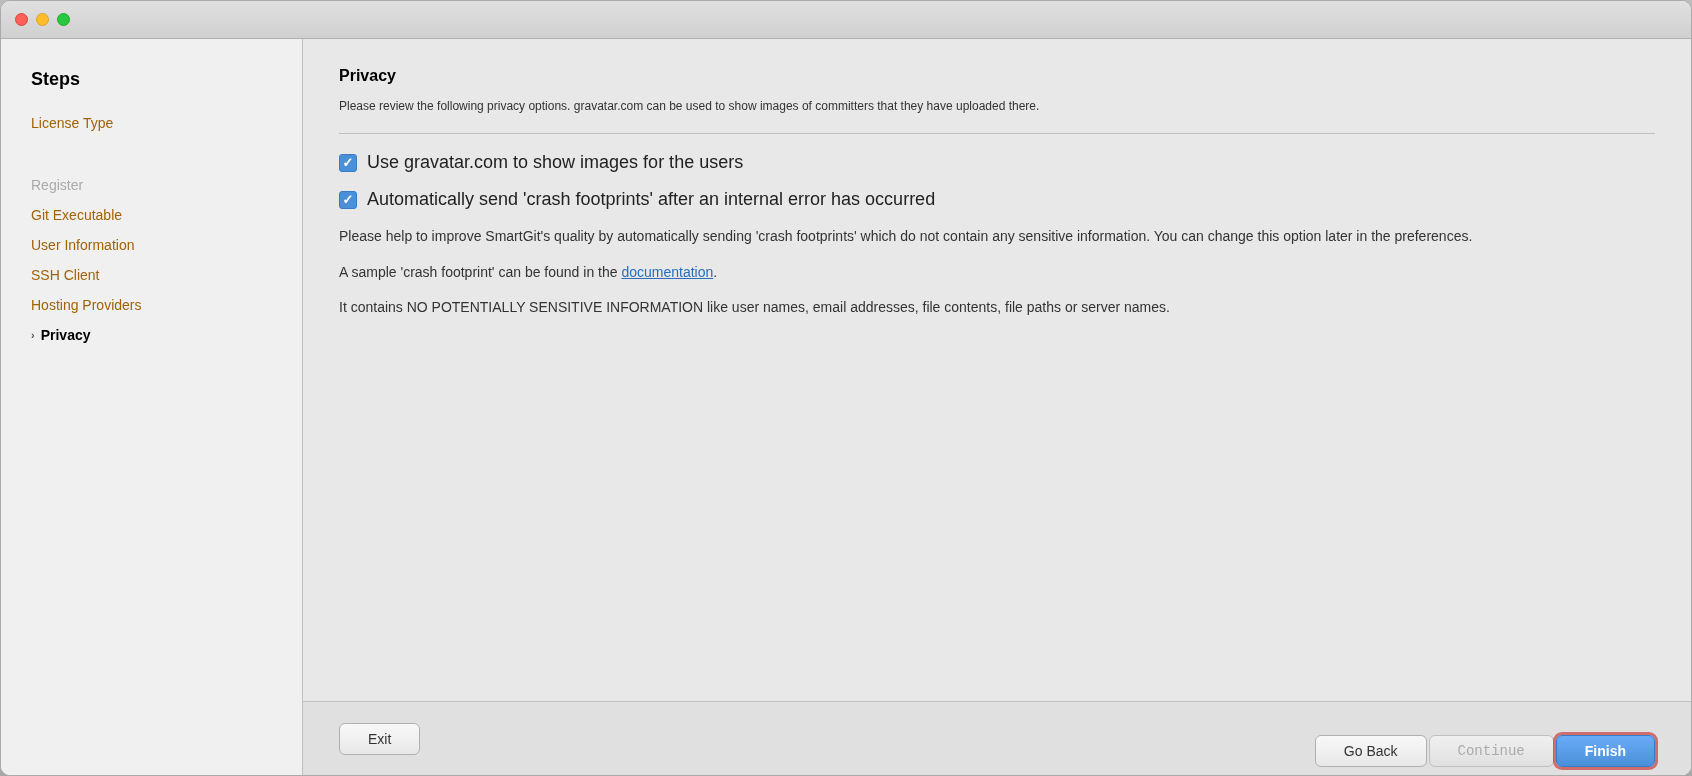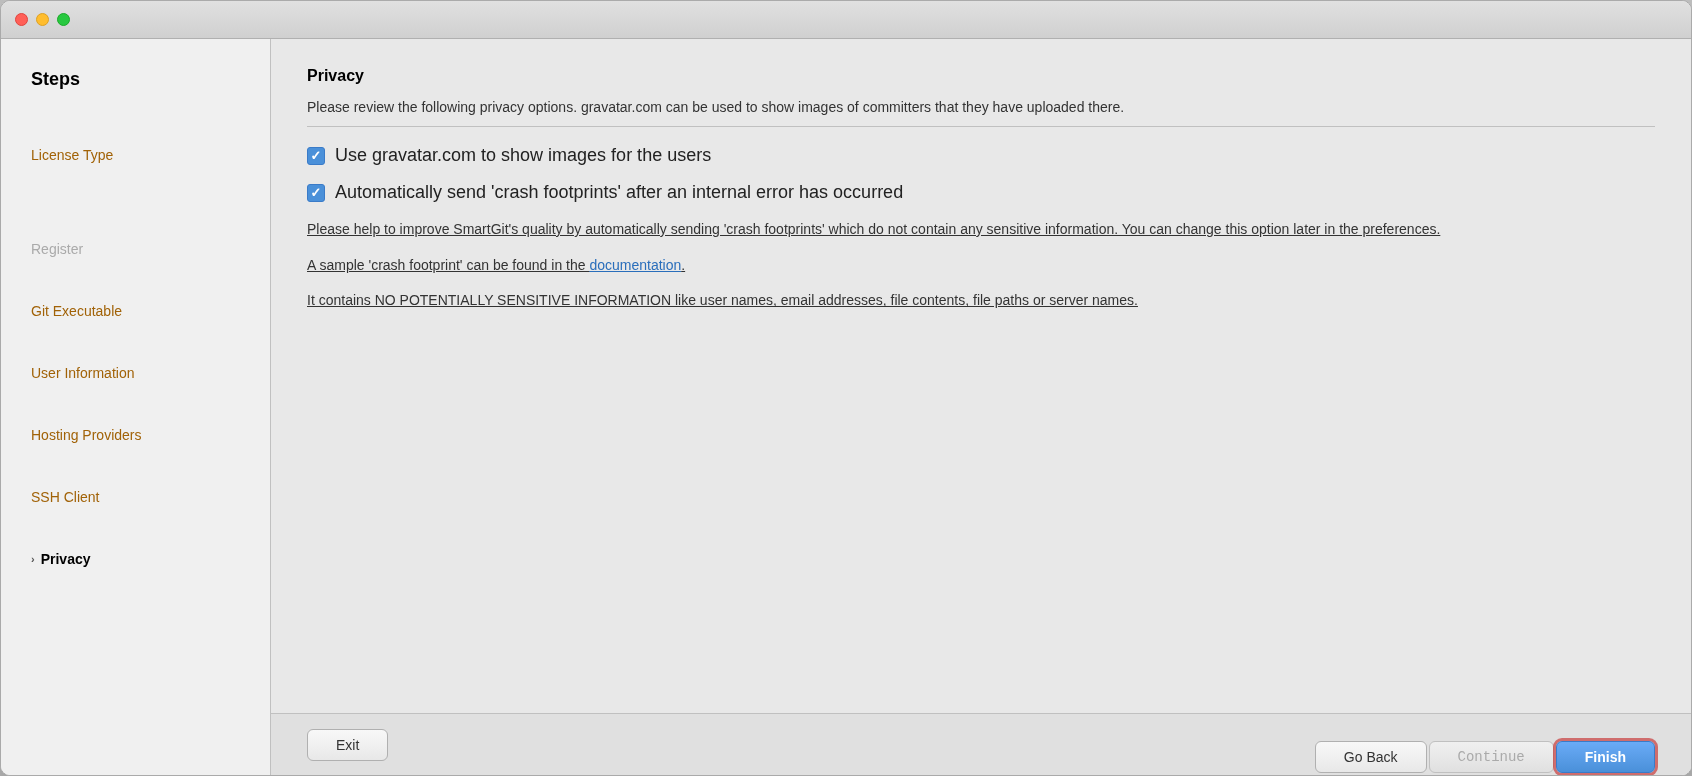--- a/index.html
+++ b/index.html
@@ -52,28 +52,27 @@
     .tl-max   { background: #28c840; border: 1px solid #1aab29; }
 
     .window-body {
       display: flex;
       flex: 1;
       overflow: hidden;
     }
 
     
     .sidebar {
-      width: 270px;
+      width: 302px;
       background: #f0f0f0;
       border-right: 1px solid #c0c0c0;
       padding: 30px 0 20px 0;
       flex-shrink: 0;
       display: flex;
       flex-direction: column;
-      gap: 32px;
     }
 
     .sidebar-title {
       font-size: 18px;
       font-weight: 700;
       padding: 0 30px 18px 30px;
       color: #000;
     }
 
     .sidebar-item {
@@ -117,24 +116,24 @@
     }
 
     .section-title {
       font-size: 16px;
       font-weight: 700;
       color: #000;
       margin-bottom: 12px;
     }
 
     .intro-text {
-      font-size: 14px;
+      font-size: 12px;
       color: #333;
       line-height: 1.5;
-      margin-bottom: 8px;
+      margin-bottom: 18px;
     }
 
     .divider {
       border: none;
       border-top: 1px solid #c0c0c0;
       margin-bottom: 18px;
     }
 
     .checkbox-row {
       display: flex;
@@ -165,32 +164,31 @@
     .checkbox-label {
       font-size: 18px;
       color: #222;
     }
 
     .body-text {
       font-size: 14px;
       color: #333;
       line-height: 1.55;
       margin-bottom: 14px;
-      text-decoration: underline;
     }
 
     .doc-link {
       color: #2a6ebb;
       text-decoration: underline;
       cursor: pointer;
     }
 
     
     .footer {
-      height: 62px;
+      height: 74px;
       background: #e0e0e0;
       border-top: 1px solid #c0c0c0;
       display: flex;
       align-items: center;
       padding: 0 36px;
       justify-content: space-between;
       flex-shrink: 0;
     }
 
     .footer-left {
@@ -260,24 +258,24 @@
       <div class="sidebar-item dimmed">
         <span>Register</span>
       </div>
       <div class="sidebar-item">
         <span>Git Executable</span>
       </div>
       <div class="sidebar-item">
         <span>User Information</span>
       </div>
       <div class="sidebar-item">
+        <span>SSH Client</span>
+      </div>
+      <div class="sidebar-item">
         <span>Hosting Providers</span>
-      </div>
-      <div class="sidebar-item">
-        <span>SSH Client</span>
       </div>
       <div class="sidebar-item active">
         <span class="chevron">›</span>
         <span>Privacy</span>
       </div>
     </div>
 
     <div class="main-content">
       <div class="content-area">
 

